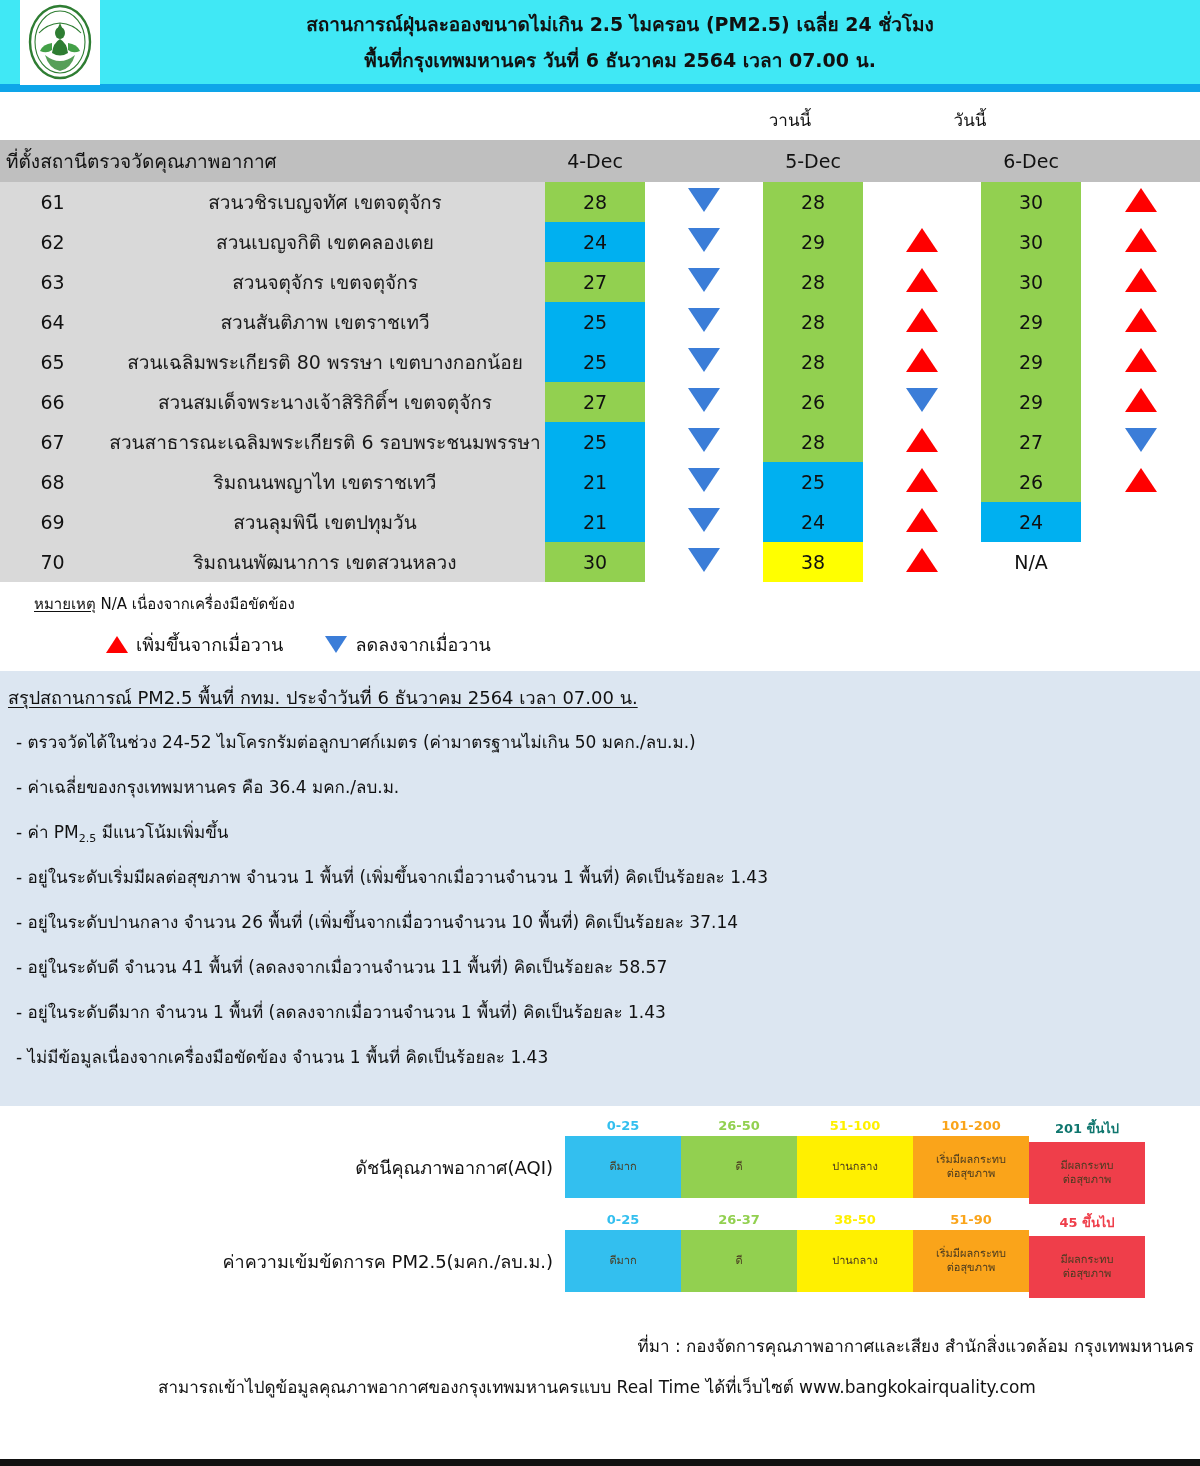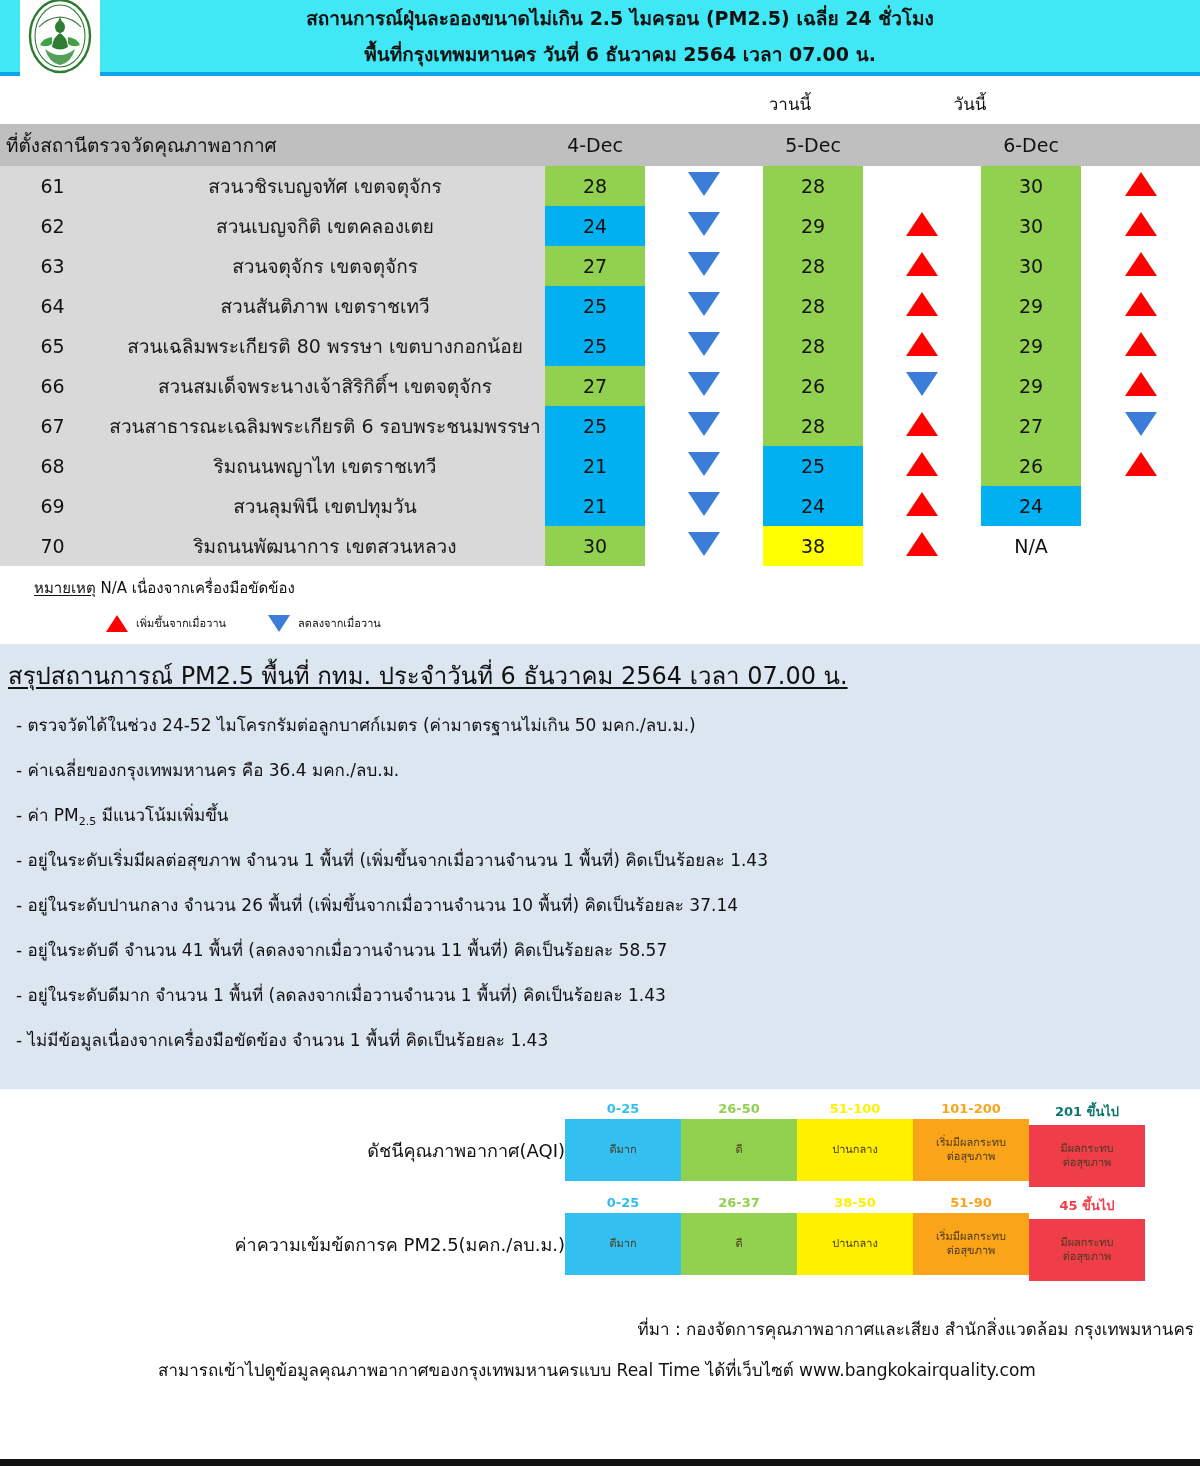--- a/index.html
+++ b/index.html
@@ -8,23 +8,23 @@
     width:1200px; height:1466px;
     background:#ffffff;
     font-family:"DejaVu Sans","Liberation Sans",sans-serif;
     color:#1a1a1a;
     overflow:hidden;
   }
 
   
   .header{
     position:relative;
-    height:76px;
+    height:92px;
     background:#40E8F5;
-    border-bottom:4px solid #0ea5e9;
+    border-bottom:8px solid #0ea5e9;
     display:flex; align-items:center;
   }
   .logo-box{
     width:80px; height:85px; margin-left:20px;
     background:#ffffff;
     display:flex; align-items:center; justify-content:center;
     flex:0 0 auto;
   }
   .logo-box svg{ display:block; }
   .header-titles{
@@ -97,58 +97,58 @@
     border-right:16px solid transparent;
     border-top:24px solid #3B7DD8;
   }
 
   
   .notes{ padding:10px 0 4px 34px; }
   .note-line1{ font-size:15px; color:#111; }
   .note-line1 u{ text-underline-offset:2px; }
   .note-line2{
     margin-top:14px; margin-left:72px;
-    font-size:11px; color:#111;
+    font-size:18px; color:#111;
     display:flex; align-items:center; gap:8px;
   }
   .note-line2 .tri.up{
     border-left-width:11px; border-right-width:11px; border-bottom-width:17px;
   }
   .note-line2 .tri.down{
     border-left-width:11px; border-right-width:11px; border-top-width:17px;
   }
   .note-gap{ width:26px; display:inline-block; }
 
   
   .summary{
     background:#DCE6F1;
     padding:12px 0 18px 8px;
     margin-top:8px;
   }
   .summary .sum-title{
-    font-size:24px; color:#111; font-weight:normal;
+    font-size:18px; color:#111; font-weight:normal;
     text-decoration:underline; text-underline-offset:3px;
     margin-bottom:16px;
   }
   .summary .bullet{
     font-size:17px; color:#111; margin:0 0 18px 8px;
   }
   .summary .sub-head{
     font-size:19px; color:#111; margin:0 0 14px 0;
   }
   sub{ font-size:11px; }
 
   
   .legend-area{ padding-top:12px; }
   .legend-row{
     display:flex; align-items:flex-end;
     margin-bottom:8px;
   }
   .legend-label{
-    width:565px; text-align:right; 
+    width:565px; text-align:right; padding-right:12px;
     font-size:18px; color:#111; padding-bottom:22px;
   }
   .legend-scale{ display:flex; }
   .legend-cell{ width:116px; }
   .legend-range{
     font-size:13px; text-align:center; padding-bottom:3px;
     font-weight:bold;
   }
   .legend-swatch{
     height:62px;

